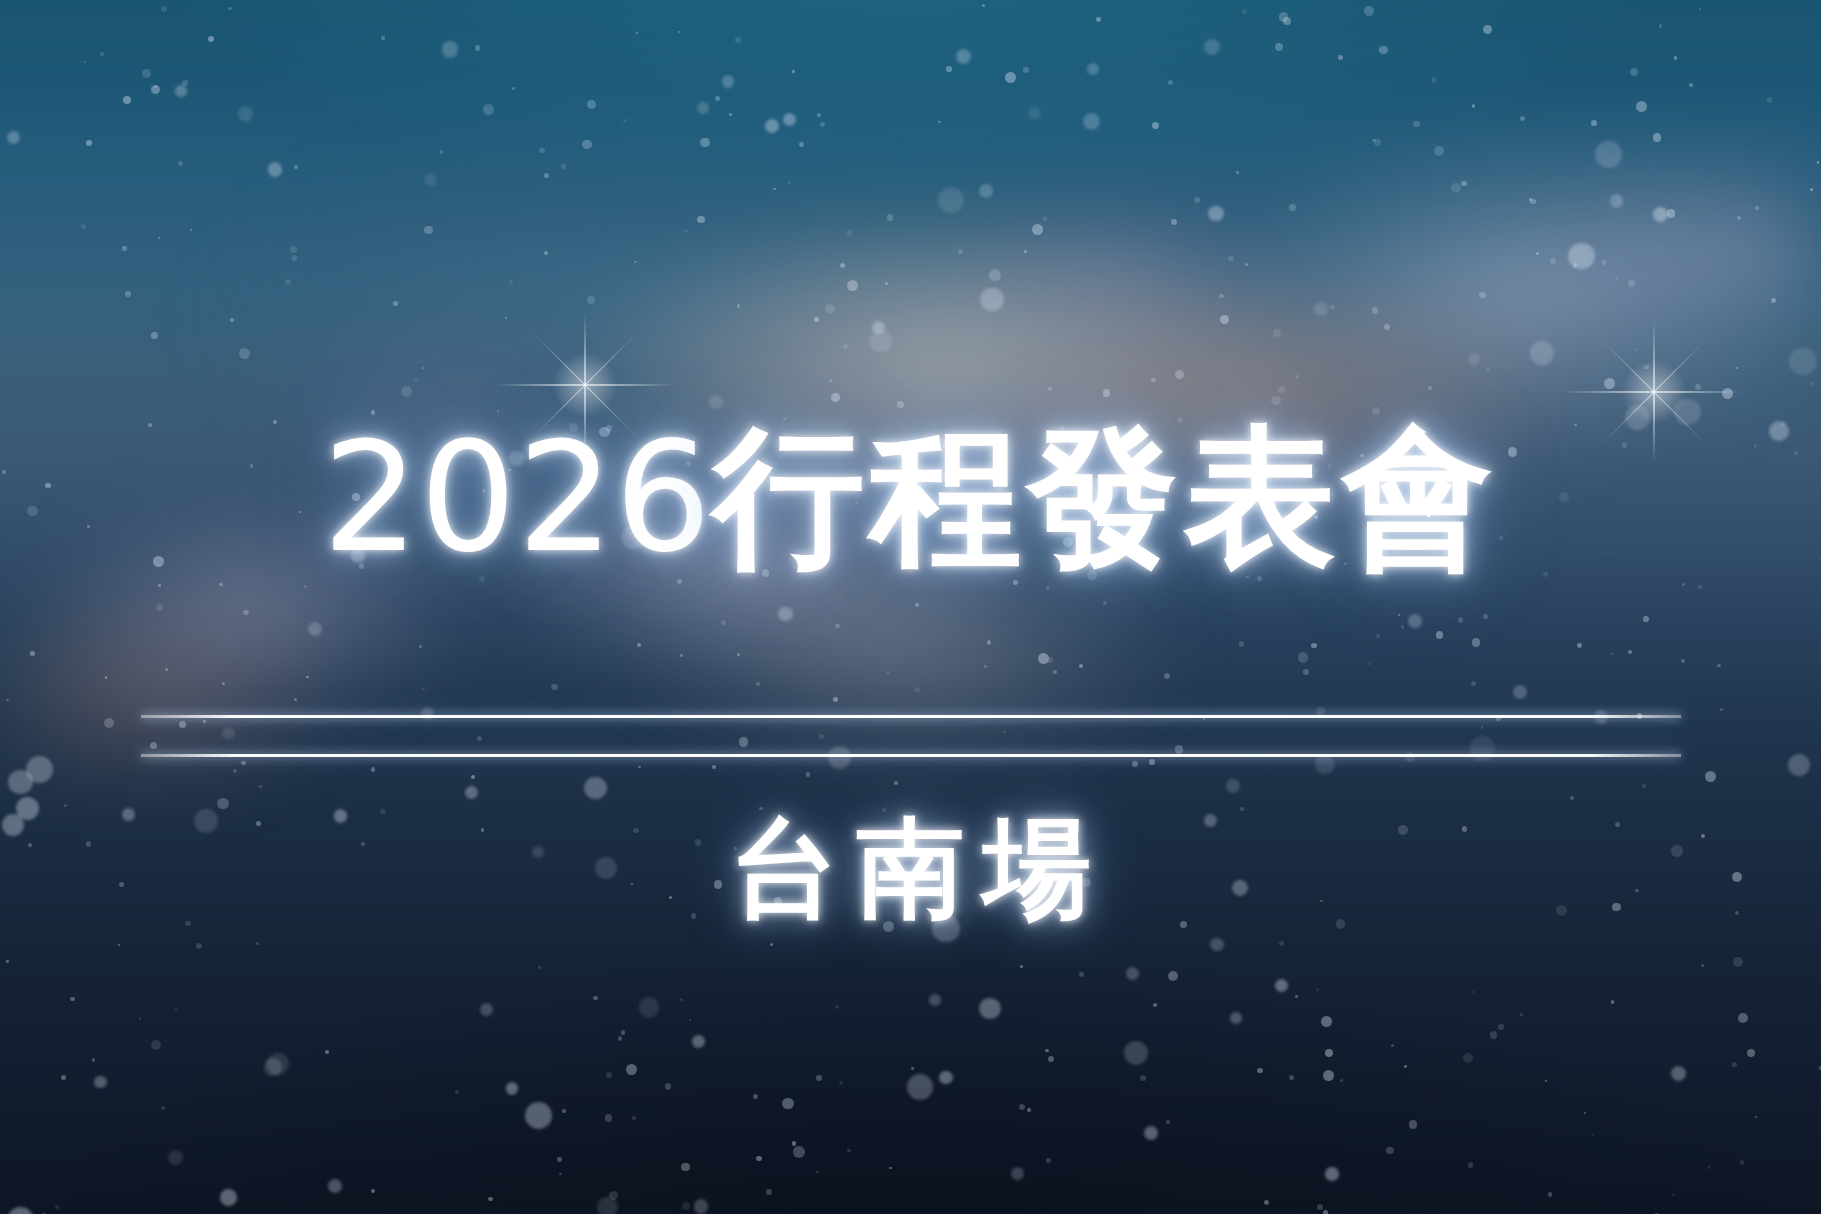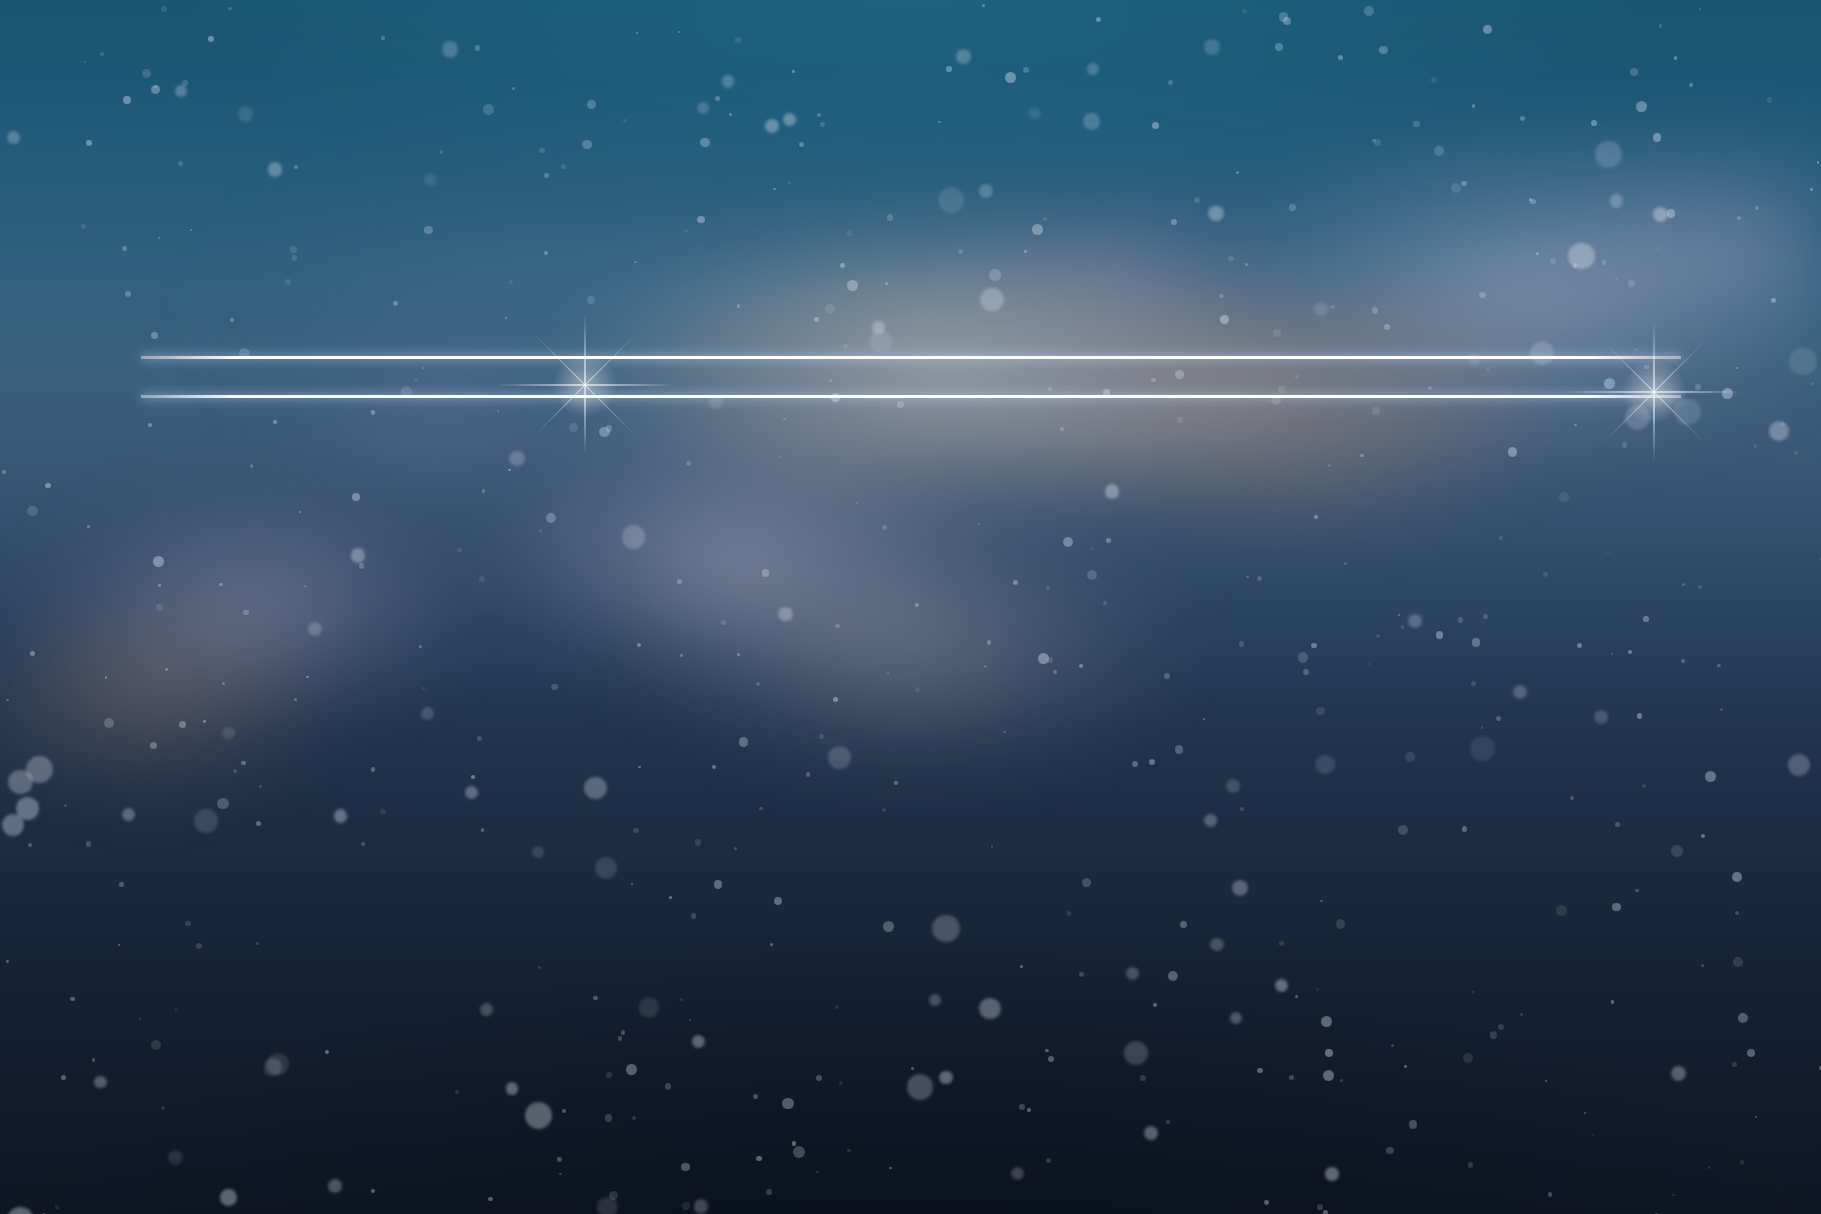--- a/index.html
+++ b/index.html
@@ -793,21 +793,25 @@
   <div class="title-flare" style="left:1654px; top:392px; width:0; height:0;">
     <span class="core"></span>
     <span class="h"></span>
     <span class="v"></span>
     <span class="d1"></span>
     <span class="d2"></span>
   </div>
 
   <div class="content">
 
+    <h1 class="main-title">
+      <span class="year">2026</span><span class="cjk">行程發表會</span>
+    </h1>
 
     <div class="divider top"></div>
 
 
     <div class="divider bottom"></div>
 
+    <div class="venue">台南場</div>
 
   </div>
 </div>
 
 </body></html>

